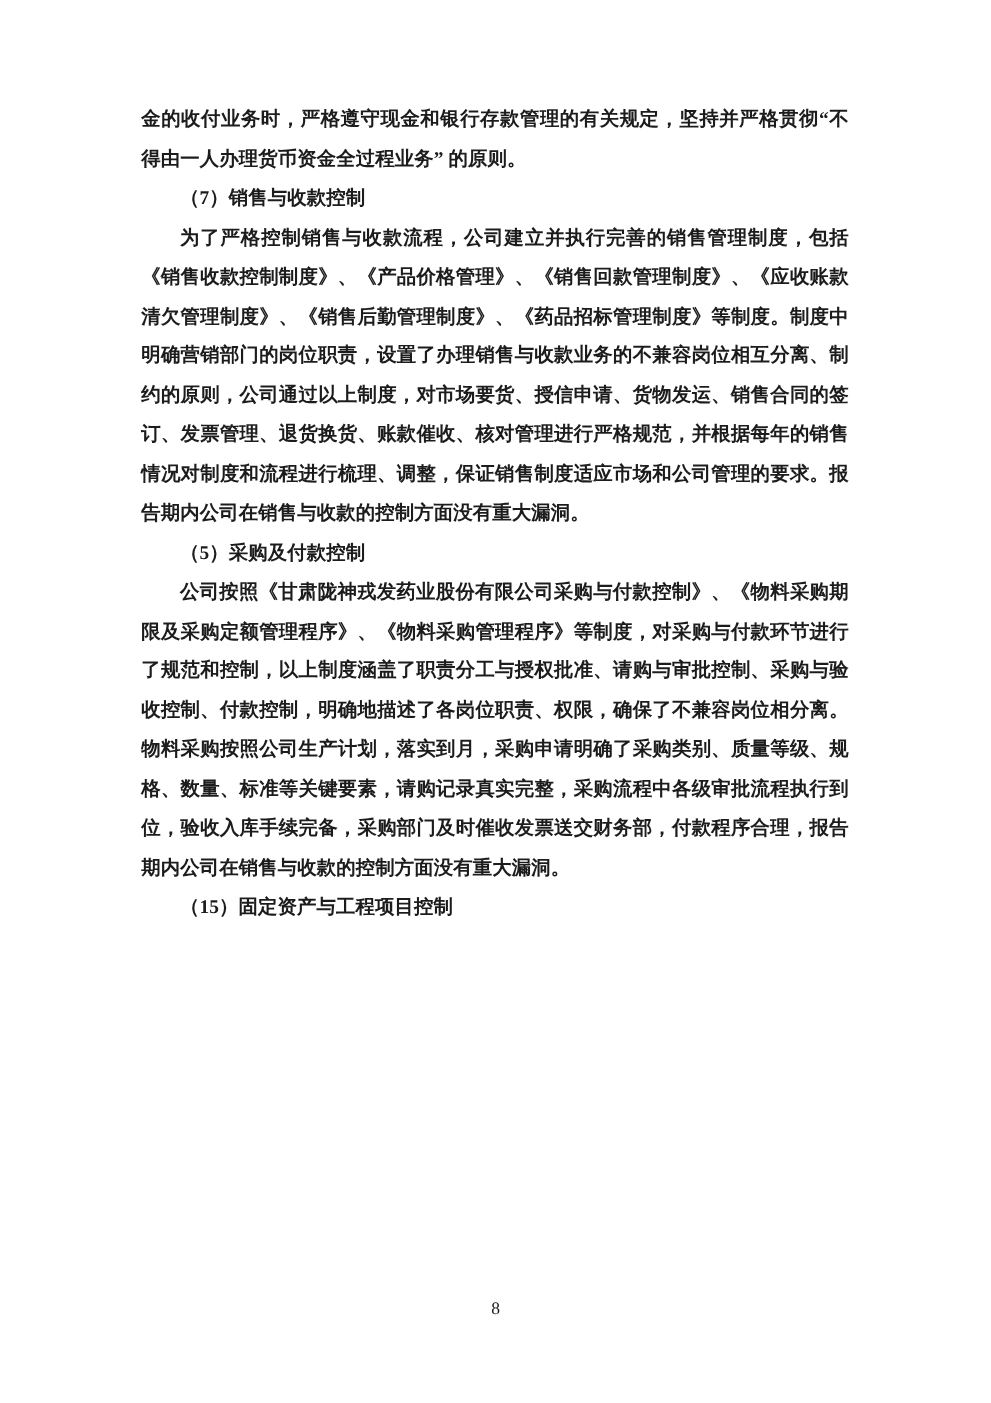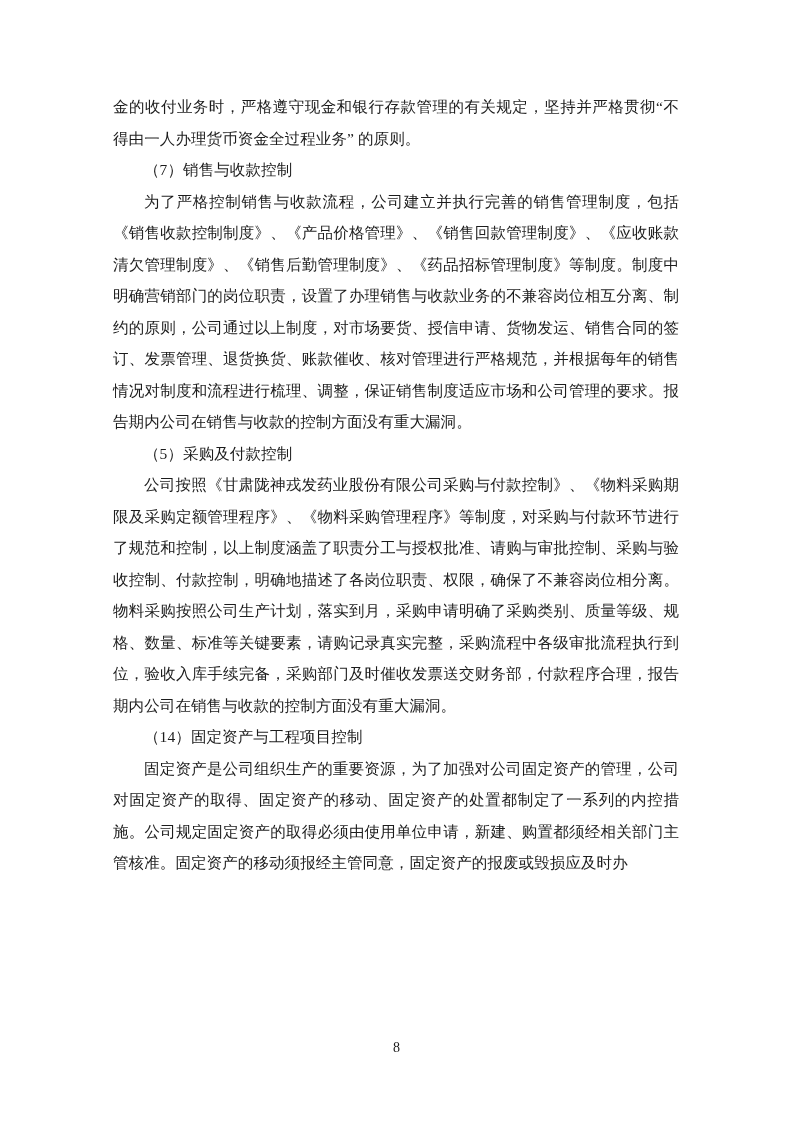--- a/index.html
+++ b/index.html
@@ -14,22 +14,23 @@
     height: 1122px;
     background: #ffffff;
     overflow: hidden;
     font-family: "Liberation Serif", "DejaVu Serif", serif;
     color: #1c1c1c;
   }
 
   .text-block {
     position: absolute;
     left: 113px;
-    top: 91px;
+    top: 80px;
     width: 566px;
+    font-weight: bold;
   }
 
   .text-block p {
     font-size: 15.5px;
     line-height: 31.5px;
     text-align: justify;
     text-justify: inter-character;
     letter-spacing: 0.1px;
     word-break: break-all;
   }
@@ -61,21 +62,20 @@
 <body>
 
 <div class="doc-page">
 
   <div class="text-block">
     <p class="continuation">金的收付业务时，严格遵守现金和银行存款管理的有关规定，坚持并严格贯彻“不得由一人办理货币资金全过程业务” 的原则。</p>
     <p class="indent">（7）销售与收款控制</p>
     <p class="indent">为了严格控制销售与收款流程，公司建立并执行完善的销售管理制度，包括《销售收款控制制度》、《产品价格管理》、《销售回款管理制度》、《应收账款清欠管理制度》、《销售后勤管理制度》、《药品招标管理制度》等制度。制度中明确营销部门的岗位职责，设置了办理销售与收款业务的不兼容岗位相互分离、制约的原则，公司通过以上制度，对市场要货、授信申请、货物发运、销售合同的签订、发票管理、退货换货、账款催收、核对管理进行严格规范，并根据每年的销售情况对制度和流程进行梳理、调整，保证销售制度适应市场和公司管理的要求。报告期内公司在销售与收款的控制方面没有重大漏洞。</p>
     <p class="indent">（5）采购及付款控制</p>
     <p class="indent">公司按照《甘肃陇神戎发药业股份有限公司采购与付款控制》、《物料采购期限及采购定额管理程序》、《物料采购管理程序》等制度，对采购与付款环节进行了规范和控制，以上制度涵盖了职责分工与授权批准、请购与审批控制、采购与验收控制、付款控制，明确地描述了各岗位职责、权限，确保了不兼容岗位相分离。物料采购按照公司生产计划，落实到月，采购申请明确了采购类别、质量等级、规格、数量、标准等关键要素，请购记录真实完整，采购流程中各级审批流程执行到位，验收入库手续完备，采购部门及时催收发票送交财务部，付款程序合理，报告期内公司在销售与收款的控制方面没有重大漏洞。</p>
-    <p class="indent">（14）固定资产与工程项目控制</p>
-    <p class="indent">固定资产是公司组织生产的重要资源，为了加强对公司固定资产的管理，公司对固定资产的取得、固定资产的移动、固定资产的处置都制定了一系列的内控措施。公司规定固定资产的取得必须由使用单位申请，新建、购置都须经相关部门主管核准。固定资产的移动须报经主管同意，固定资产的报废或毁损应及时办</p>
+    <p class="indent">（15）固定资产与工程项目控制</p>
   </div>
 
   <div class="page-footer">
     <span class="page-number">8</span>
   </div>
 
 </div>
 
 </body></html>

